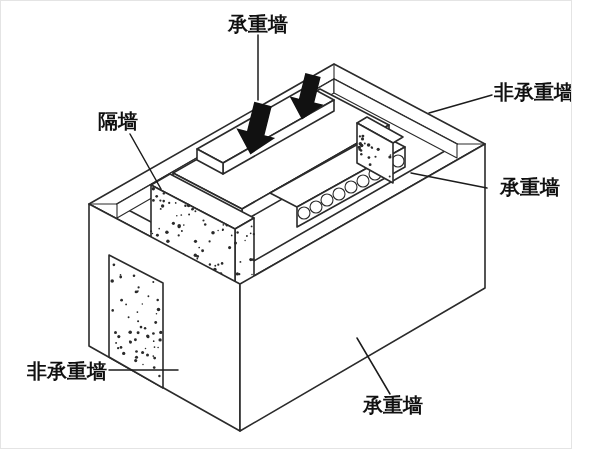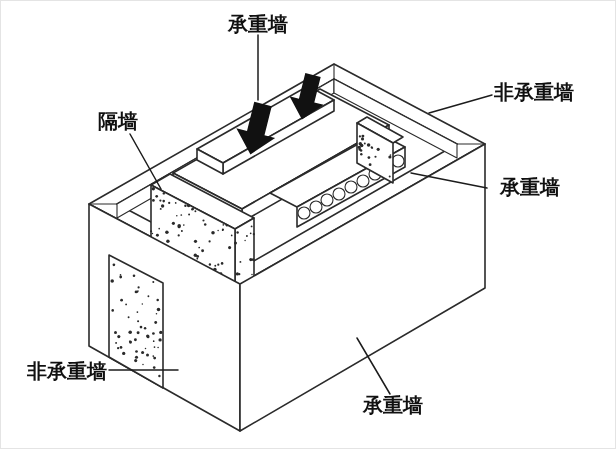--- a/index.html
+++ b/index.html
@@ -1,17 +1,17 @@
 <!DOCTYPE html>
 <html><head>
 <meta charset="utf-8">
 <style>
   html,body{margin:0;padding:0;background:#ffffff;}
   .stage{
-    position:relative;width:616px;height:449px;background:#ffffff;
+    position:relative;width:572px;height:449px;background:#ffffff;
     border:1px solid #e4e4e4;box-sizing:border-box;overflow:hidden;
     font-family:"Liberation Sans","DejaVu Sans",sans-serif;
   }
   .stage svg{position:absolute;left:0;top:0;}
   .ink{fill:#ffffff;stroke:#2b2b2b;stroke-width:1.6;stroke-linejoin:round;stroke-linecap:round;}
   .thin{stroke-width:1.1;}
   .black{fill:#111111;stroke:none;}
   .leader{stroke:#1c1c1c;stroke-width:1.5;fill:none;stroke-linecap:round;}
   .lbl{font-family:"Liberation Sans","DejaVu Sans",sans-serif;font-size:20px;font-weight:700;fill:#101010;}
 </style>

